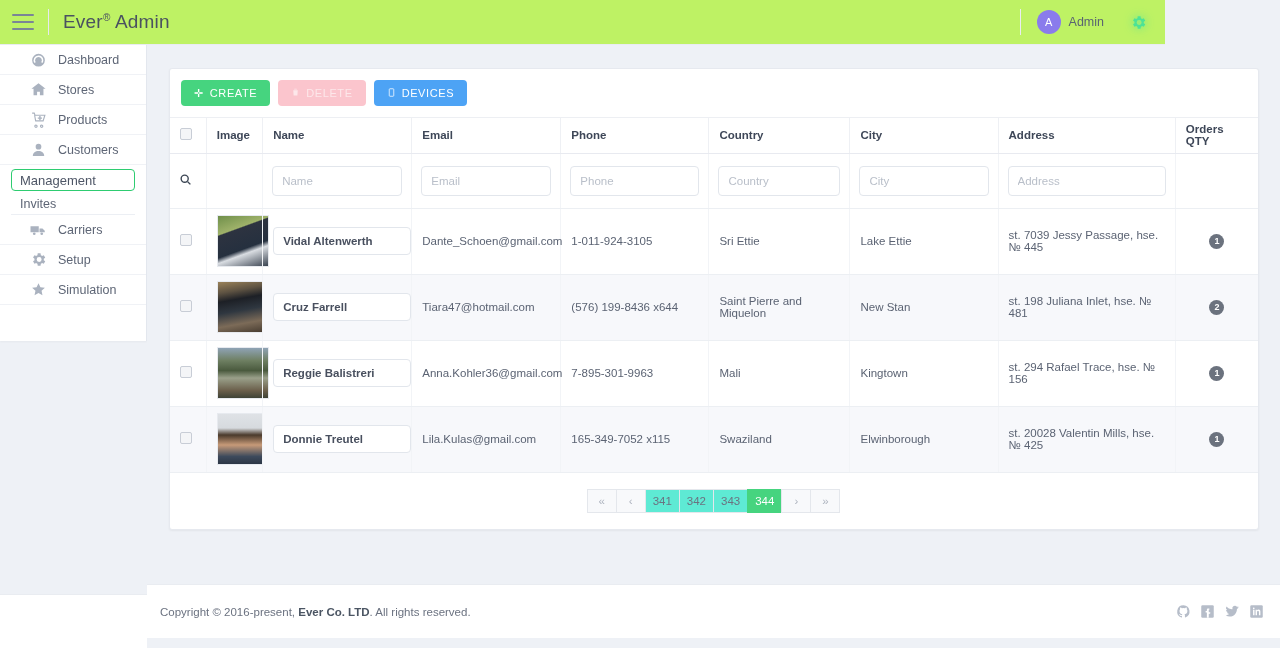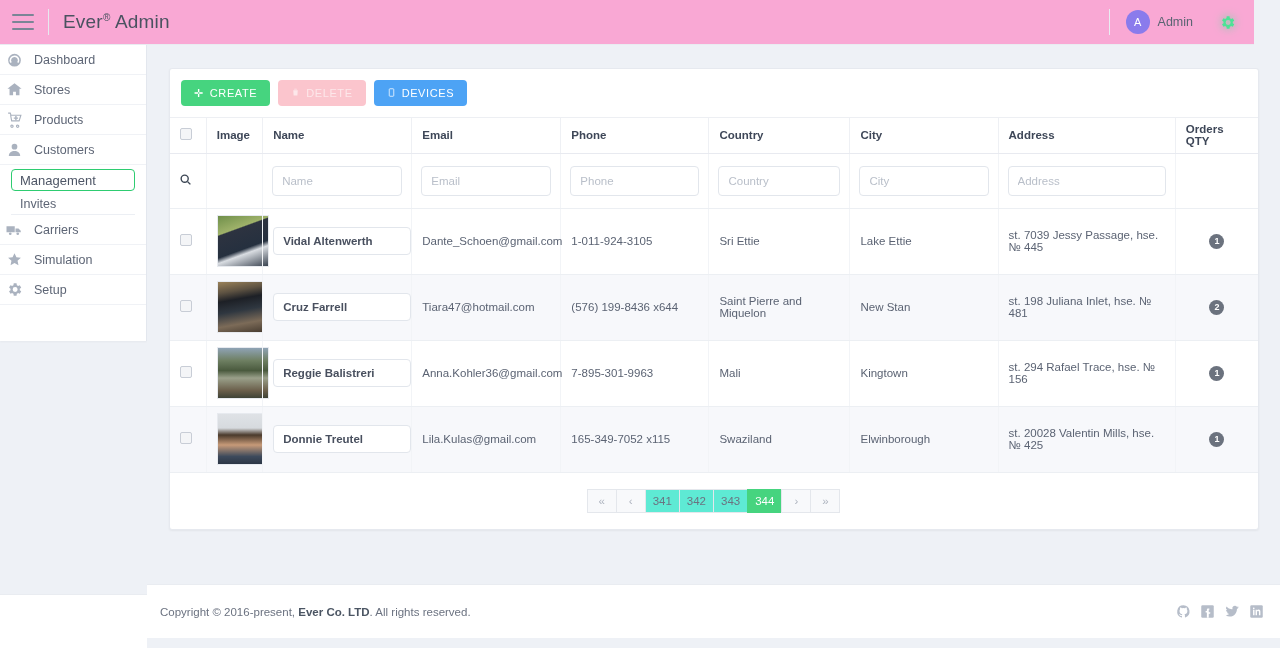--- a/index.html
+++ b/index.html
@@ -7,22 +7,22 @@
   body {
     width:1280px; height:648px;
     font-family:"Liberation Sans", sans-serif;
     background:#eef1f6;
     color:#4b5563;
     overflow:hidden;
   }
 
   
   .topbar{
-    position:absolute; top:0; left:0; width:1254px; height:45px;
-    background:#f9a8d4; display:flex; align-items:center;
+    position:absolute; top:0; left:0; width:1165px; height:45px;
+    background:#bef264; display:flex; align-items:center;
     border-bottom:1px solid #e9ecf1; z-index:20;
   }
   .hamburger{ width:22px; height:16px; margin-left:12px; display:flex;
     flex-direction:column; justify-content:space-between; cursor:pointer; }
   .hamburger span{ display:block; height:2px; background:#7a8596; border-radius:1px;}
   .topbar-divider{ width:1px; height:26px; background:#e6e9ef; margin:0 14px 0 14px;}
   .brand{ font-size:19px; color:#4a5260; letter-spacing:.2px; }
   .brand sup{ font-size:10px; vertical-align:super; }
   .topbar-right{ margin-left:auto; display:flex; align-items:center; height:100%; }
   .tb-divider2{ width:1px; height:26px; background:#e9ecf1; margin-right:16px;}
@@ -35,21 +35,21 @@
   .gear-green{ margin-right:18px; display:flex; align-items:center;
      filter: drop-shadow(0 0 5px rgba(77,226,150,.85)); }
 
   
   .sidebar{
     position:absolute; top:45px; left:0; width:147px; height:296px;
     background:#ffffff; border-right:1px solid #e3e7ee;
     box-shadow:0 1px 2px rgba(0,0,0,.04);
   }
   .nav-item{
-    height:30px; display:flex; align-items:center; padding-left:4px;
+    height:30px; display:flex; align-items:center; padding-left:28px;
     border-bottom:1px solid #f0f2f6; font-size:12.5px; color:#5d6575;
     cursor:pointer;
   }
   .nav-item .ic{ width:20px; height:18px; margin-right:10px; display:flex;
      align-items:center; justify-content:center; color:#aab2bf;}
   .nav-sub{
     margin:4px 11px 2px 11px; height:22px; display:flex; align-items:center;
     padding-left:8px; font-size:13px; color:#4e5666;
     border:1px solid #2ecc71; border-radius:4px; background:#fff; cursor:pointer;
   }
@@ -231,33 +231,33 @@
         <circle cx="7" cy="17" r="1.8"></circle>
           <circle cx="17" cy="17" r="1.8"></circle>
       </svg>
     </span>
     <span>Carriers</span>
   </div>
 
   <div class="nav-item">
     <span class="ic">
       <svg width="17" height="17" viewBox="0 0 24 24" fill="#aab2bf">
+        <path d="M19.4 13a7.8 7.8 0 000-2l2.1-1.6-2-3.4-2.5 1a7.6 7.6 0 00-1.7-1L14.9 3h-4l-.4 2.9c-.6.3-1.2.6-1.7 1l-2.5-1-2 3.4L6.4 11a7.8 7.8 0 000 2l-2.1 1.6 2 3.4 2.5-1c.5.4 1.1.8 1.7 1l.4 2.9h4l.4-2.9c.6-.3 1.2-.6 1.7-1l2.5 1 2-3.4-2.1-1.6zM12.9 15.5a3.5 3.5 0 110-7 3.5 3.5 0 010 7z"></path>
+      </svg>
+    </span>
+    <span>Setup</span>
+  </div>
+
+  <div class="nav-item">
+    <span class="ic">
+      <svg width="17" height="17" viewBox="0 0 24 24" fill="#aab2bf">
         <path d="M12 3l2.7 5.9 6.3.7-4.7 4.3 1.3 6.2L12 17l-5.6 3.1 1.3-6.2L3 9.6l6.3-.7L12 3z"></path>
       </svg>
     </span>
     <span>Simulation</span>
-  </div>
-
-  <div class="nav-item">
-    <span class="ic">
-      <svg width="17" height="17" viewBox="0 0 24 24" fill="#aab2bf">
-        <path d="M19.4 13a7.8 7.8 0 000-2l2.1-1.6-2-3.4-2.5 1a7.6 7.6 0 00-1.7-1L14.9 3h-4l-.4 2.9c-.6.3-1.2.6-1.7 1l-2.5-1-2 3.4L6.4 11a7.8 7.8 0 000 2l-2.1 1.6 2 3.4 2.5-1c.5.4 1.1.8 1.7 1l.4 2.9h4l.4-2.9c.6-.3 1.2-.6 1.7-1l2.5 1 2-3.4-2.1-1.6zM12.9 15.5a3.5 3.5 0 110-7 3.5 3.5 0 010 7z"></path>
-      </svg>
-    </span>
-    <span>Setup</span>
   </div>
 </div>
 
 <div class="content">
   <div class="card">
 
     <div class="toolbar">
       <button class="btn btn-create">
         <span>✛</span>
         <span>CREATE</span>

